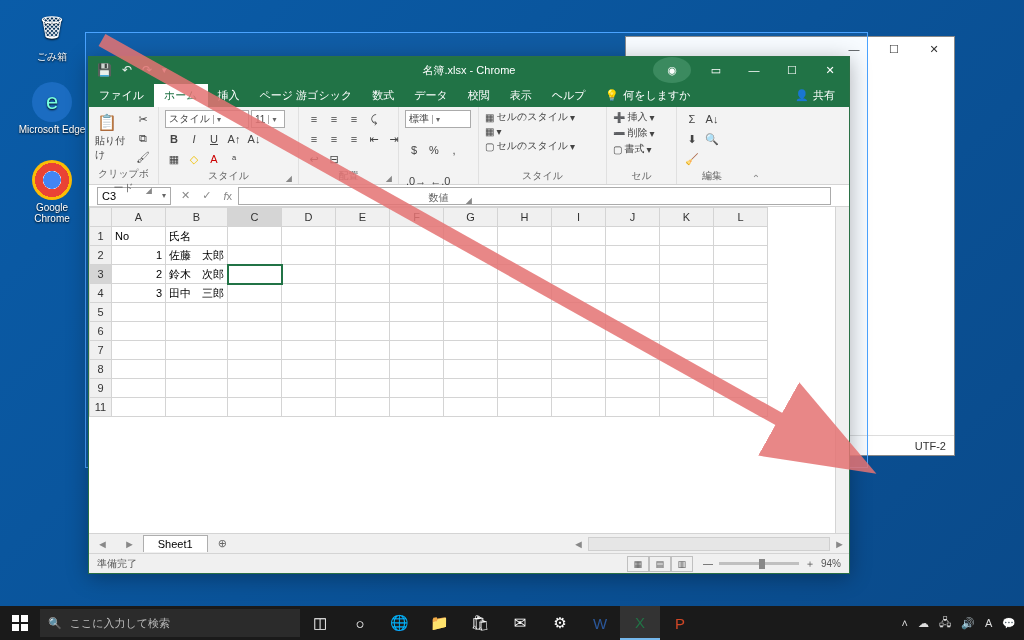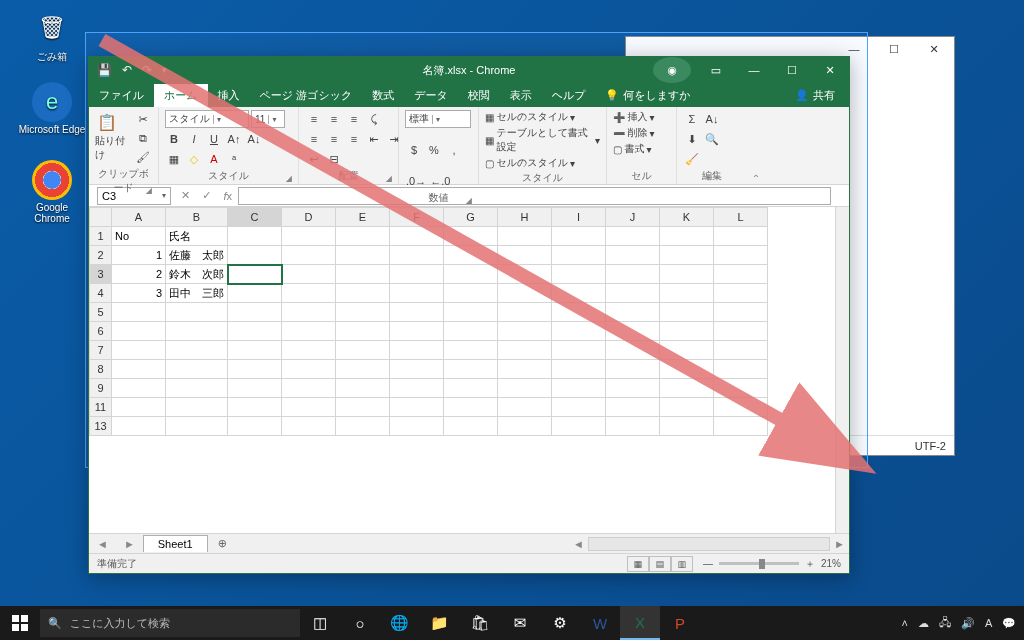--- a/index.html
+++ b/index.html
@@ -256,21 +256,21 @@
             <div class="btn">.0→</div>
             <div class="btn">←.0</div>
           </div>
       </div>
       <div class="lbl"><span>数値</span><span class="dlg">◢</span></div>
     </div>
 
     <div class="rgroup" style="width:128px">
       <div class="body stack" style="gap:2px;font-size:10px">
         <div class="row"><span>▦</span><span>セルのスタイル</span> ▾</div>
-        <div class="row"><span>▦</span><span>テーブルとして書式設定</span> ▾</div>
+        <div class="row"><span>▦</span> ▾</div>
         <div class="row"><span>▢</span><span>セルのスタイル</span> ▾</div>
       </div>
       <div class="lbl"><span>スタイル</span></div>
     </div>
 
     <div class="rgroup" style="width:70px">
       <div class="body stack" style="gap:2px;font-size:10px">
         <div class="row">➕ <span>挿入</span> ▾</div>
         <div class="row">➖ <span>削除</span> ▾</div>
         <div class="row">▢ <span>書式</span> ▾</div>
@@ -471,35 +471,20 @@
             <td class="" style=""></td>
             <td class="" style=""></td>
             <td class="" style=""></td>
             <td class="" style=""></td>
             <td class="" style=""></td>
             <td class="" style=""></td>
             <td class="" style=""></td>
             <td class="" style=""></td>
             <td class="" style=""></td>
           </tr>
-          <tr>
-            <th class="">13</th>
-            <td class="" style="text-align:right"></td>
-            <td class="" style=""></td>
-            <td class="" style=""></td>
-            <td class="" style=""></td>
-            <td class="" style=""></td>
-            <td class="" style=""></td>
-            <td class="" style=""></td>
-            <td class="" style=""></td>
-            <td class="" style=""></td>
-            <td class="" style=""></td>
-            <td class="" style=""></td>
-            <td class="" style=""></td>
-          </tr>
         </tbody>
       </table>
     <div class="vscroll"></div>
   </div>
 
   <div class="sheettabs">
     <div class="nav">◄</div>
     <div class="nav">►</div>
     <div class="stab">Sheet1</div>
     <div class="plus">⊕</div>
@@ -514,21 +499,21 @@
     <span>準備完了</span>
     <div class="views">
       <div>▦</div>
       <div>▤</div>
       <div>▥</div>
     </div>
     <div class="zoom">
       <span>—</span>
       <div class="zslider"></div>
       <span>＋</span>
-      <span>21%</span>
+      <span>94%</span>
     </div>
   </div>
 </div>
 
 <svg class="arrow" width="1024" height="640">
   <defs>
       <marker id="ah" markerWidth="10" markerHeight="10" refX="6" refY="3" orient="auto">
         <path d="M0,0 L8,3 L0,6 Z" fill="#e57373"></path>
       </marker>
     </defs>

